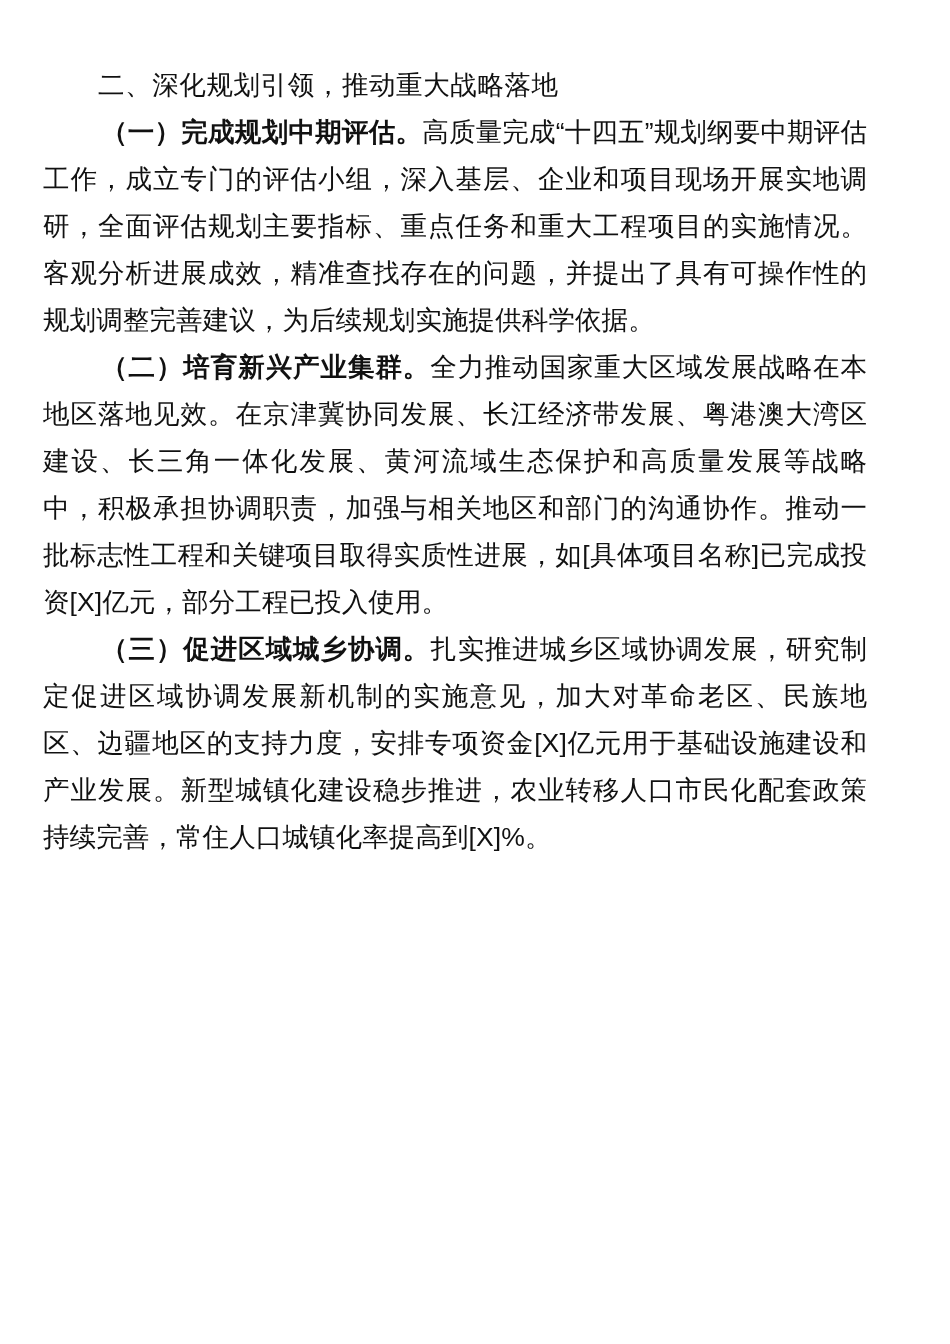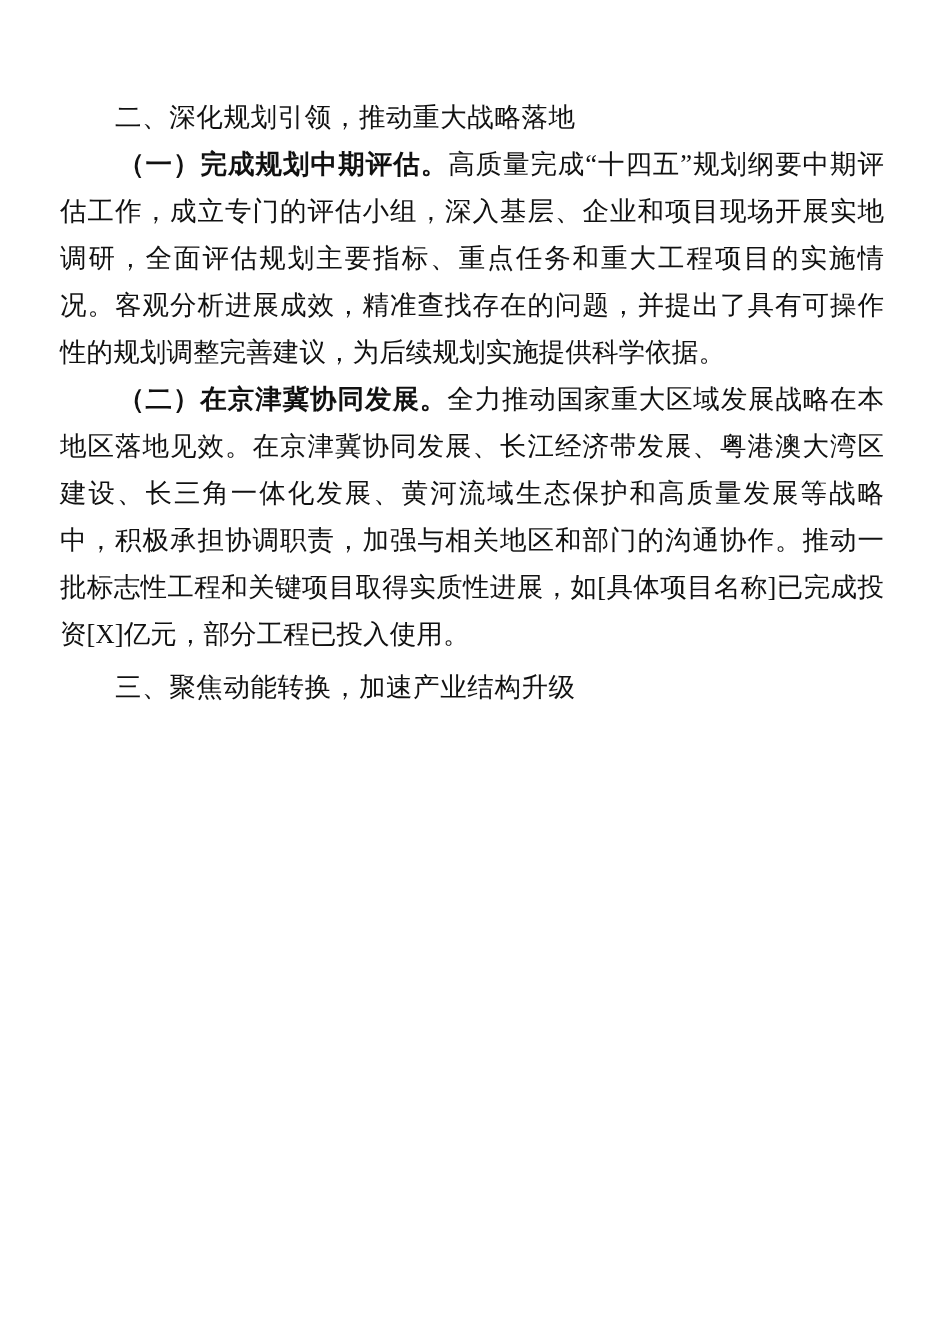--- a/index.html
+++ b/index.html
@@ -14,24 +14,23 @@
   .page {
     position: relative;
     width: 950px;
     height: 1344px;
     background: #ffffff;
     overflow: hidden;
     box-sizing: border-box;
   }
   .doc-body {
     position: absolute;
-    left: 60px;
+    left: 43px;
     top: 62px;
     width: 824px;
-    margin-top: 32px;
   }
   
   .para {
     margin: 0;
     font-size: 26.5px;
     line-height: 47px;
     text-align: justify;
     text-justify: inter-character;
     letter-spacing: 0.1px;
     word-break: break-all;
@@ -44,32 +43,31 @@
     line-height: 47px;
     text-align: left;
     text-indent: 55px;
     letter-spacing: 0.6px;
     color: #111111;
     white-space: nowrap;
   }
   
   .para.indent {
     text-indent: 58px;
-    font-family: Liberation Serif, serif;
   }
   .lead {
     font-weight: bold;
     letter-spacing: 0.2px;
   }
   .spacer-sm { height: 6px; }
 </style>
 </head>
 <body>
 
 <div class="page">
   <div class="doc-body" id="doc-body">
       <p class="section-heading">二、深化规划引领，推动重大战略落地</p>
       <p class="para indent"><span class="lead">（一）完成规划中期评估。</span><span class="body-run">高质量完成“十四五”规划纲要中期评估工作，成立专门的评估小组，深入基层、企业和项目现场开展实地调研，全面评估规划主要指标、重点任务和重大工程项目的实施情况。客观分析进展成效，精准查找存在的问题，并提出了具有可操作性的规划调整完善建议，为后续规划实施提供科学依据。</span></p>
-      <p class="para indent"><span class="lead">（二）在京津冀协同发展。</span><span class="body-run">全力推动国家重大区域发展战略在本地区落地见效。在京津冀协同发展、长江经济带发展、粤港澳大湾区建设、长三角一体化发展、黄河流域生态保护和高质量发展等战略中，积极承担协调职责，加强与相关地区和部门的沟通协作。推动一批标志性工程和关键项目取得实质性进展，如[具体项目名称]已完成投资[X]亿元，部分工程已投入使用。</span></p>
+      <p class="para indent"><span class="lead">（二）培育新兴产业集群。</span><span class="body-run">全力推动国家重大区域发展战略在本地区落地见效。在京津冀协同发展、长江经济带发展、粤港澳大湾区建设、长三角一体化发展、黄河流域生态保护和高质量发展等战略中，积极承担协调职责，加强与相关地区和部门的沟通协作。推动一批标志性工程和关键项目取得实质性进展，如[具体项目名称]已完成投资[X]亿元，部分工程已投入使用。</span></p>
+      <p class="para indent"><span class="lead">（三）促进区域城乡协调。</span><span class="body-run">扎实推进城乡区域协调发展，研究制定促进区域协调发展新机制的实施意见，加大对革命老区、民族地区、边疆地区的支持力度，安排专项资金[X]亿元用于基础设施建设和产业发展。新型城镇化建设稳步推进，农业转移人口市民化配套政策持续完善，常住人口城镇化率提高到[X]%。</span></p>
       <div class="spacer-sm"></div>
-      <p class="section-heading">三、聚焦动能转换，加速产业结构升级</p>
     </div>
 </div>
 
 </body></html>

